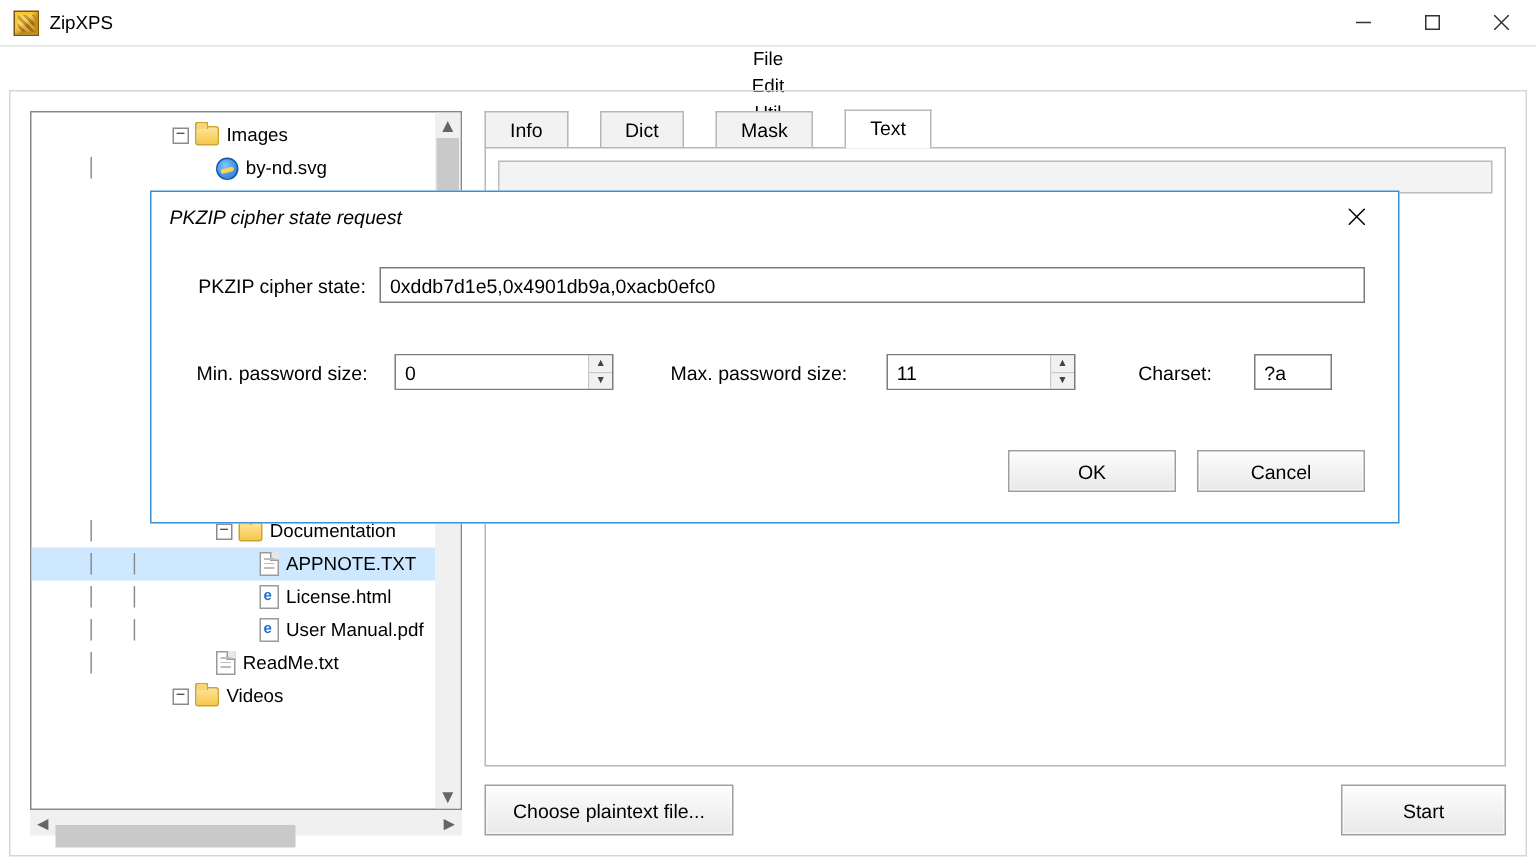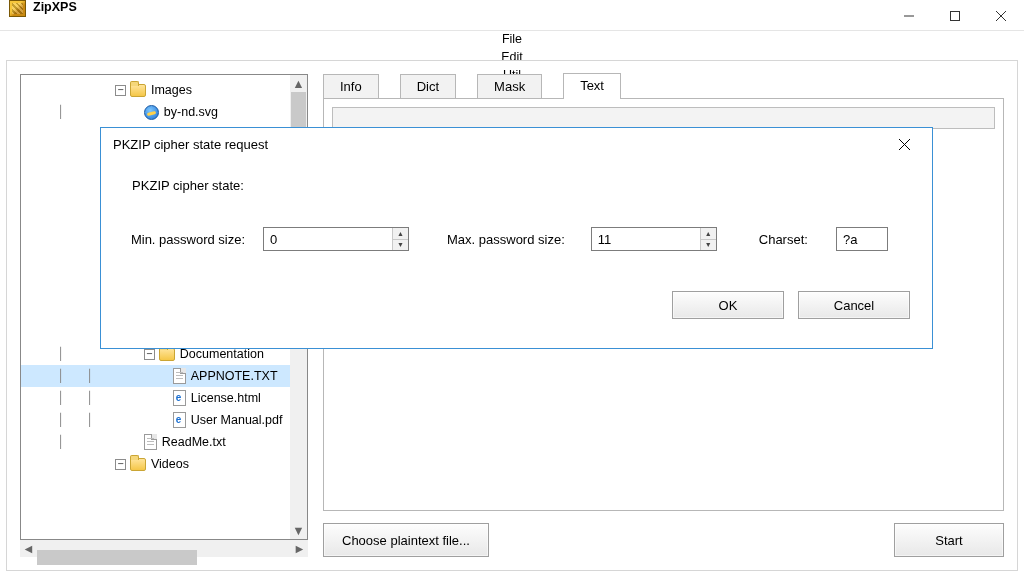--- a/index.html
+++ b/index.html
@@ -12,22 +12,22 @@
     width: 1024px;
     height: 577px;
     overflow: hidden;
     position: relative;
   }
 
   
   .titlebar {
     height: 31px;
     display: flex;
+    align-items: center;
     border-bottom: 1px solid #e5e5e5;
-    font-weight: bold;
   }
   .titlebar .app-icon {
     width: 17px; height: 17px;
     margin: 0 7px 0 9px;
     background:
       linear-gradient(135deg,#f6c63b 40%,#c98a12 60%);
     border: 1px solid #7a5806;
     position: relative;
   }
   .titlebar .app-icon::after{
@@ -179,20 +179,21 @@
     position:absolute;
     left:100px; top:127px;
     width:833px; height:222px;
     background:#fff;
     border:1px solid #3a90d5;
     box-shadow:none;
   }
   .dlg-title{
     height:32px; display:flex; align-items:center; padding:0 12px;
     font-size:13px;
+    font-style:italic;
   }
   .dlg-title .spacer{flex:1;}
   .dlg-close{ width:32px;height:32px;display:flex;align-items:center;justify-content:center;}
   .dlg-body{ padding: 18px 22px 4px; }
   .formrow{ display:flex; align-items:center; margin-bottom:34px;}
   .formrow label{ font-size:13px;text-align:center; }
   .lbl1{ width:130px; }
   .cipher-input{
     flex:1; height:24px; border:1px solid #7c7c7c; padding:2px 6px;
     font-size:13px;
@@ -378,20 +379,21 @@
     <div class="dlg-close">
       <svg width="11" height="11">
           <line x1="0" y1="0" x2="11" y2="11" stroke="#000"></line>
           <line x1="11" y1="0" x2="0" y2="11" stroke="#000"></line>
         </svg>
     </div>
   </div>
   <div class="dlg-body">
     <div class="formrow">
       <label class="lbl1">PKZIP cipher state:</label>
+      <input class="cipher-input" value="0xddb7d1e5,0x4901db9a,0xacb0efc0" style="">
     </div>
     <div class="formrow row2">
       <label style="width:130px">Min. password size:</label>
       <span class="spin">
         <input value="0" style="">
         <span class="updown">
             <div>▲</div>
             <div>▼</div>
           </span>
       </span>

